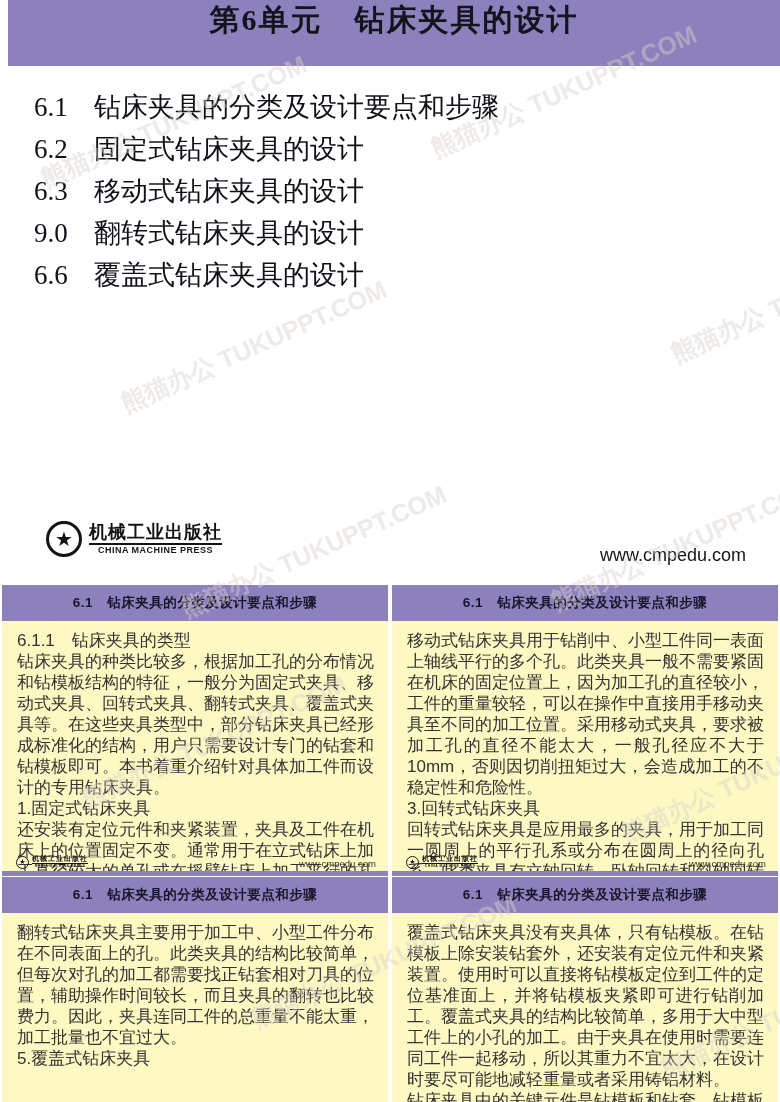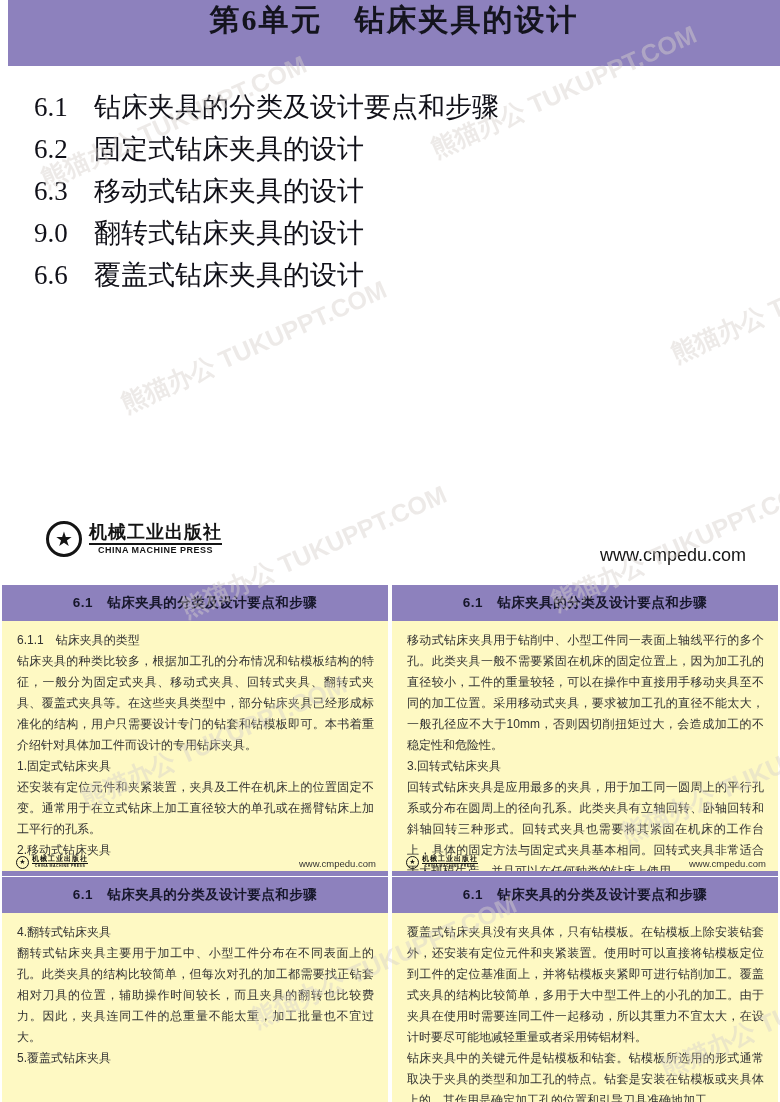--- a/index.html
+++ b/index.html
@@ -29,21 +29,21 @@
   .main-url { position:absolute; right:34px; top:545px; font-size:18px; color:#141414; }
 
   
   .thumb { position:absolute; width:386px; height:291px; background:#fef9c3; overflow:hidden; }
   .thumb-1 { left:2px;   top:585px; }
   .thumb-2 { left:392px; top:585px; }
   .thumb-3 { left:2px;   top:877px; }
   .thumb-4 { left:392px; top:877px; }
   .thumb-header { height:36px; background:var(--purple); display:flex; align-items:center; justify-content:center;
                   font-size:13.5px; font-weight:700; color:#16162a; letter-spacing:0.5px; }
-  .thumb-body { padding:9px 14px 0 15px; font-size:12px; line-height:21px; color:#333;
+  .thumb-body { padding:9px 14px 0 15px; font-size:17px; line-height:21px; color:#333;
                 text-align:justify; text-justify:inter-ideograph; }
   .thumb-footer { position:absolute; left:14px; right:12px; bottom:7px; display:flex;
                   justify-content:space-between; align-items:flex-end; }
   .thumb-footer .logo-icon { width:13px; height:13px; font-size:7px; margin-right:3px; border-width:1px; }
   .thumb-footer .logo-cn { font-size:7px; border-bottom-width:1px; }
   .thumb-footer .logo-en { font-size:3.5px; }
   .thumb-url { font-size:9.5px; color:#333; }
   .thumb-strip { position:absolute; left:0; right:0; bottom:0; height:5px; background:var(--purple); }
 
   
@@ -131,21 +131,20 @@
         </div>
       </div>
       <div class="thumb-url">www.cmpedu.com</div>
     </div>
     <div class="thumb-strip"></div>
   </div>
 
   <div class="thumb thumb-3">
     <div class="thumb-header">6.1　钻床夹具的分类及设计要点和步骤</div>
     <div class="thumb-body">
-      <div>4.翻转式钻床夹具</div>
       <div>翻转式钻床夹具主要用于加工中、小型工件分布在不同表面上的孔。此类夹具的结构比较简单，但每次对孔的加工都需要找正钻套相对刀具的位置，辅助操作时间较长，而且夹具的翻转也比较费力。因此，夹具连同工件的总重量不能太重，加工批量也不宜过大。</div>
       <div>5.覆盖式钻床夹具</div>
     </div>
 
   </div>
 
   <div class="thumb thumb-4">
     <div class="thumb-header">6.1　钻床夹具的分类及设计要点和步骤</div>
     <div class="thumb-body">
       <div>覆盖式钻床夹具没有夹具体，只有钻模板。在钻模板上除安装钻套外，还安装有定位元件和夹紧装置。使用时可以直接将钻模板定位到工件的定位基准面上，并将钻模板夹紧即可进行钻削加工。覆盖式夹具的结构比较简单，多用于大中型工件上的小孔的加工。由于夹具在使用时需要连同工件一起移动，所以其重力不宜太大，在设计时要尽可能地减轻重量或者采用铸铝材料。</div>

